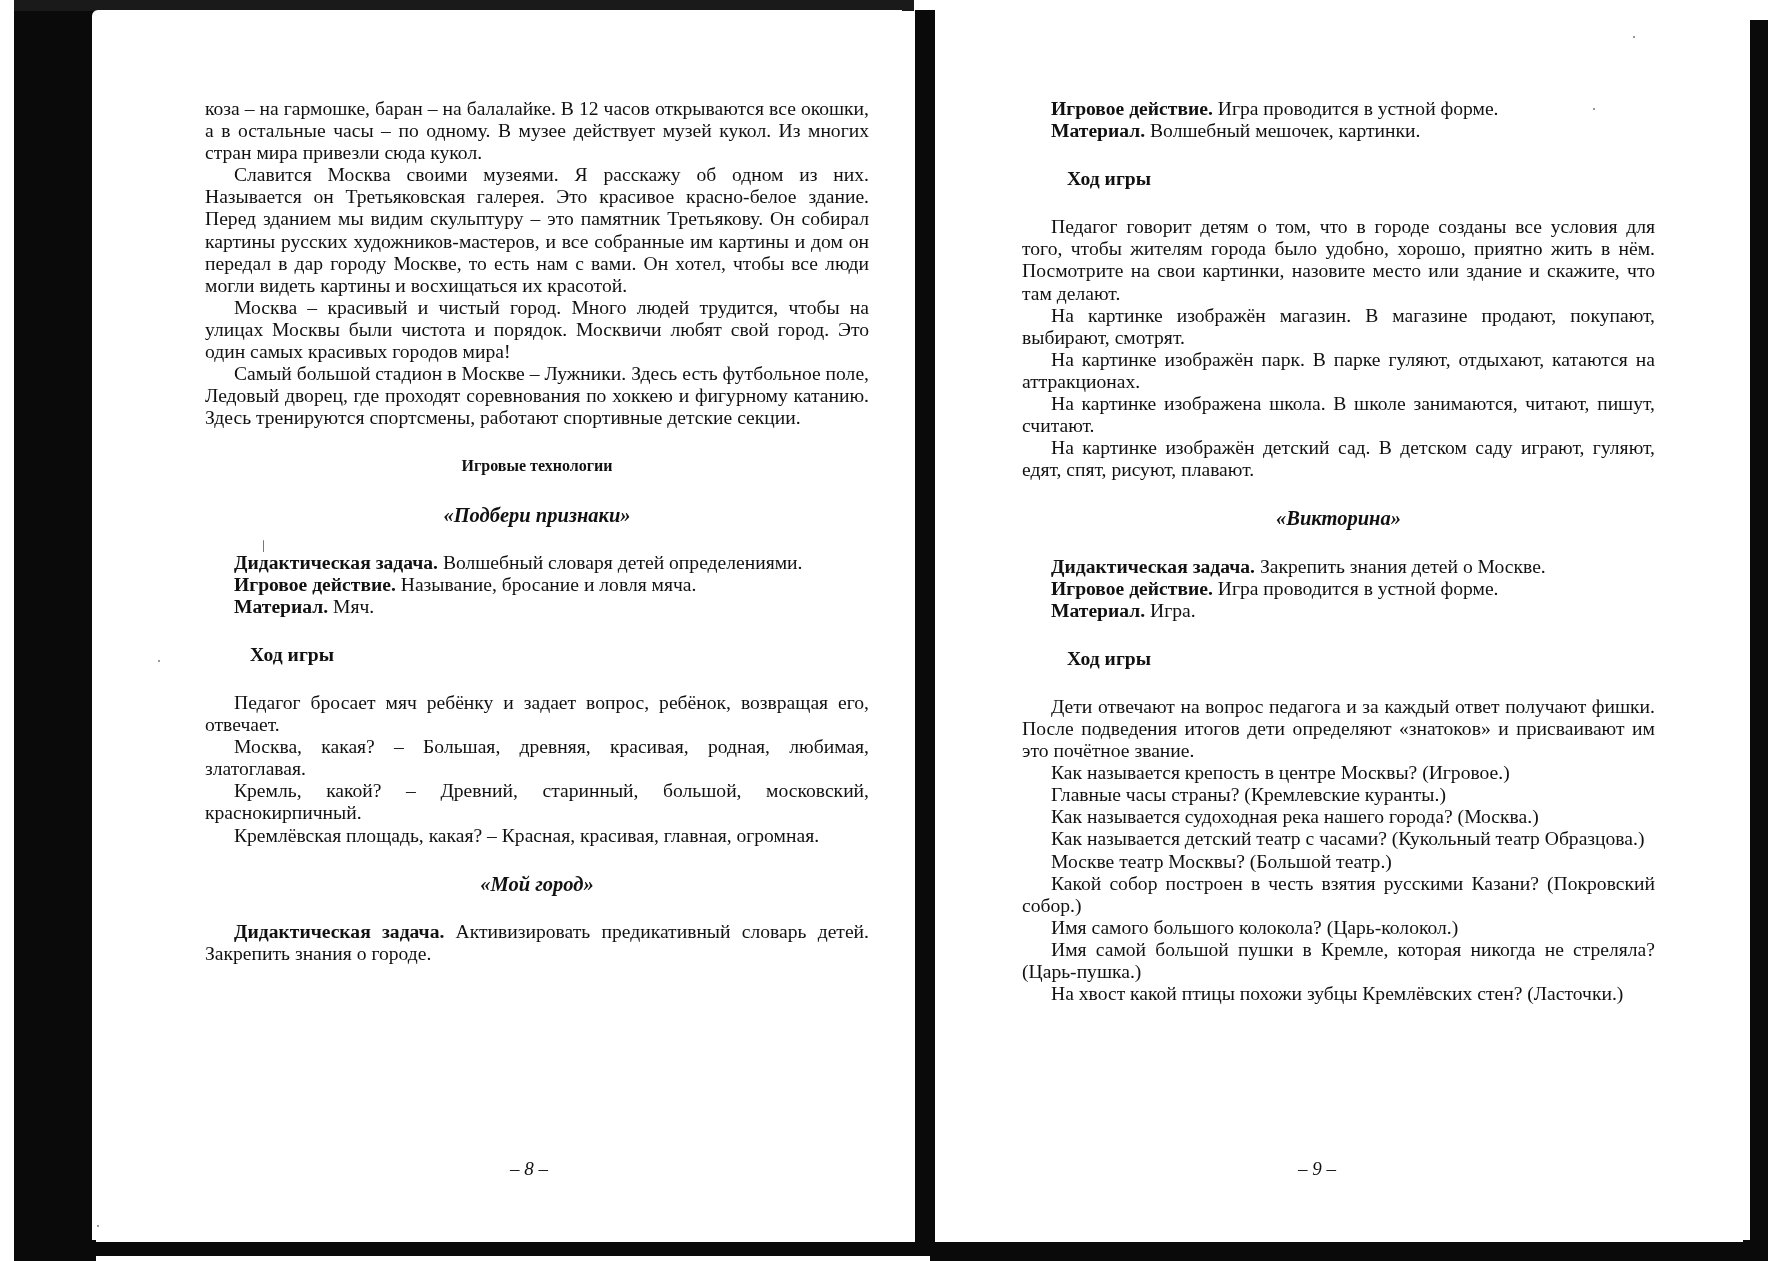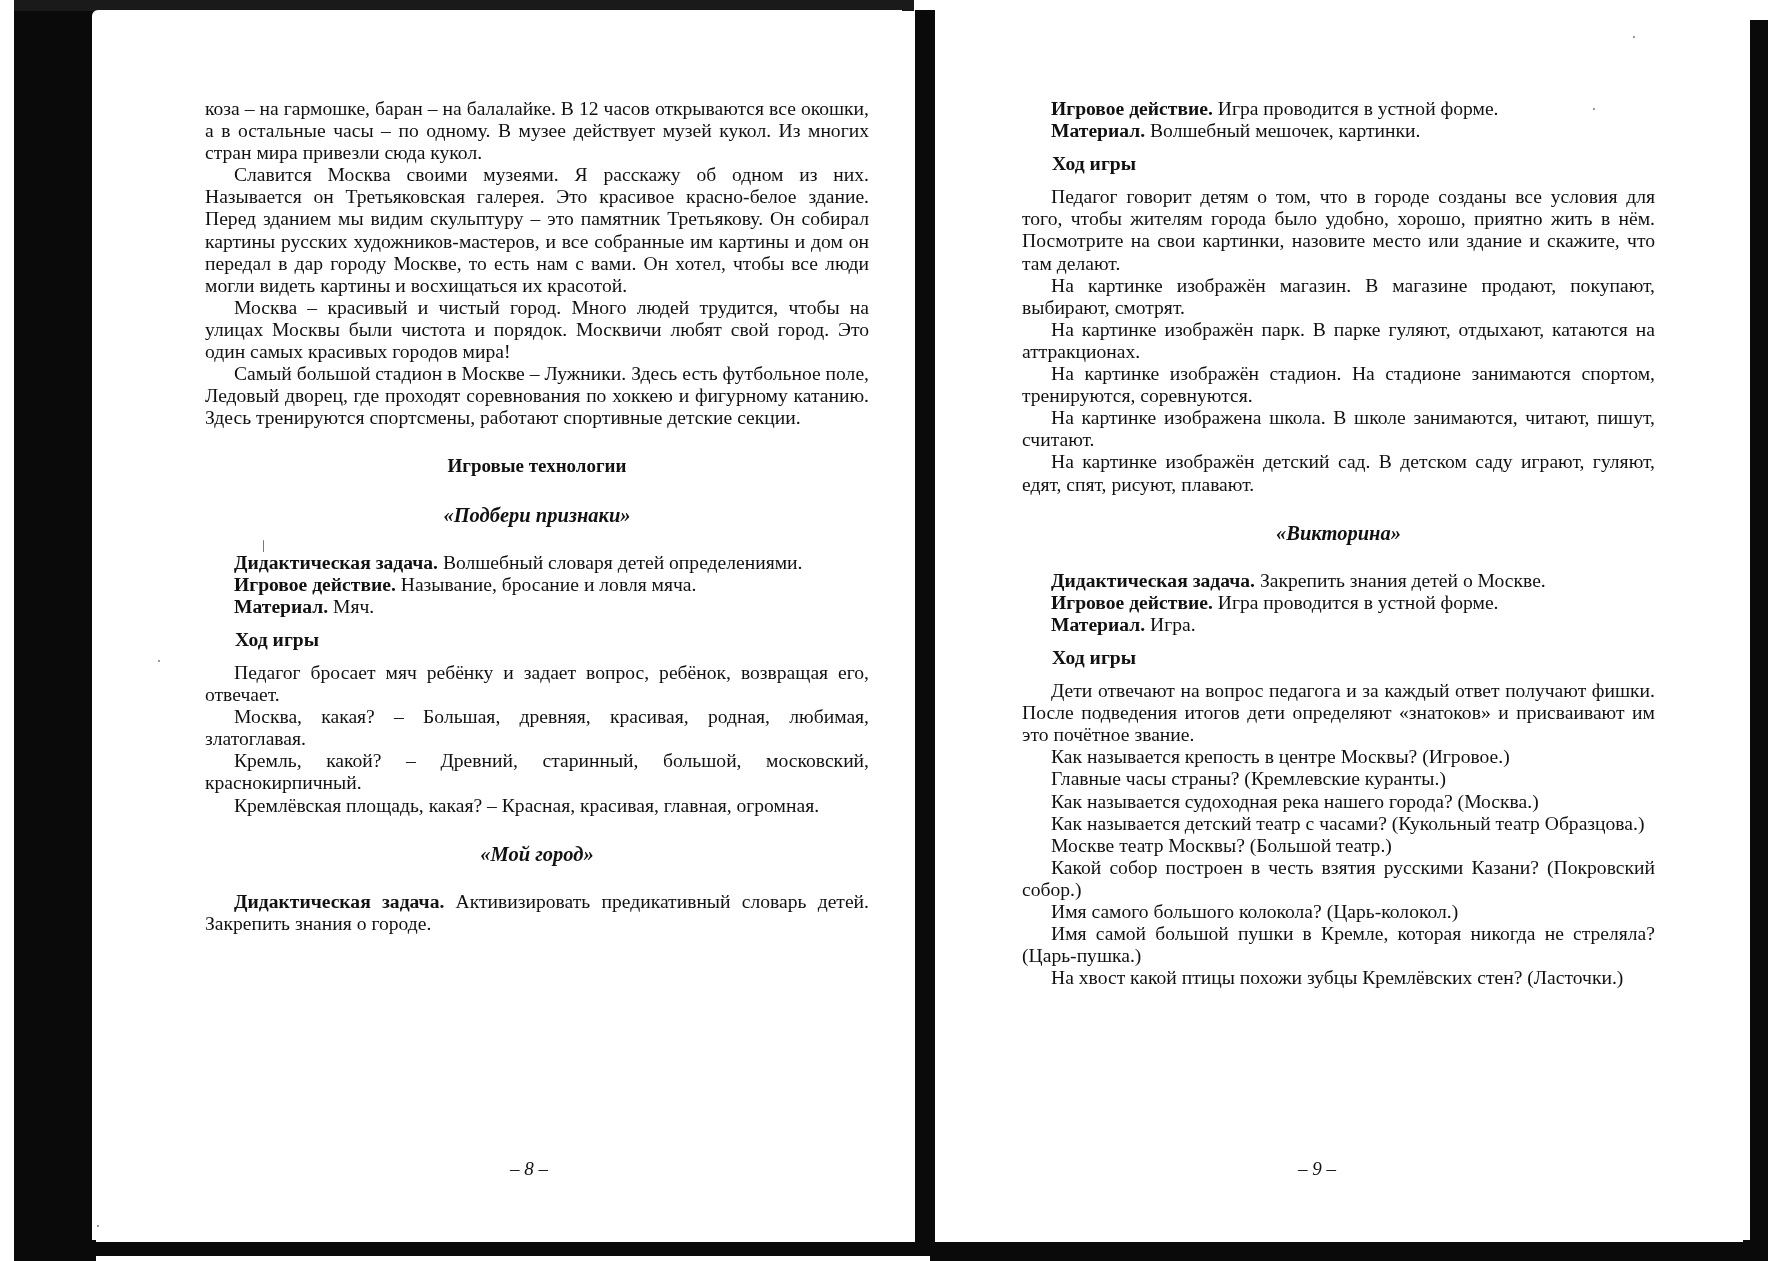--- a/index.html
+++ b/index.html
@@ -22,25 +22,25 @@
       line-height: 22.1px;
       text-align: justify;
     }
     .left-text { left: 205px; top: 98px; width: 664px; }
     .right-text { left: 1022px; top: 98px; width: 633px; }
     .p { margin: 0; text-indent: 29px; }
     .p.noindent { text-indent: 0; }
     .b { font-weight: bold; }
     .i { }
     .h-center { text-align: center; text-indent: 0; font-weight: bold; margin: 0; }
-    .h-title { font-size: 19px; }
+    .h-title { font-size: 16px; }
     .h-game { font-style: italic; font-size: 20.5px; }
     .gap-s { height: 10px; }
     .gap-l { height: 26px; }
-    .hod { font-weight: bold; text-indent: 29px; margin: 1px; }
+    .hod { font-weight: bold; text-indent: 29px; margin: 16px; }
     .page-num {
       position: absolute; font-style: italic; font-size: 19px;
     }
     .speck { position: absolute; width: 2px; height: 2px; background: #777; border-radius: 1px; }
   </style>
 </head>
 <body>
 
 <div class="scan-black" style="left:14px; top:0; width:82px; height:1261px;"></div>
 <div class="scan-black" style="left:14px; top:0; width:900px; height:11px; background:#1a1a1a;"></div>
@@ -84,21 +84,20 @@
 
 <div class="text-block right-text">
   <p class="p"><span class="b">Игровое действие.</span><span> Игра проводится в устной форме.</span></p>
   <p class="p"><span class="b">Материал.</span><span> Волшебный мешочек, картинки.</span></p>
   <div class="gap-s"></div>
   <p class="hod">Ход игры</p>
   <div class="gap-s"></div>
   <p class="p"><span class="i">Педагог говорит детям о том, что в городе созданы все условия для того, чтобы жителям города было удобно, хорошо, приятно жить в нём.</span><span> Посмотрите на свои картинки, назовите место или здание и скажите, что там делают.</span></p>
   <p class="p">На картинке изображён магазин. В магазине продают, покупают, выбирают, смотрят.</p>
   <p class="p">На картинке изображён парк. В парке гуляют, отдыхают, катаются на аттракционах.</p>
-  <p class="p">На картинке изображён стадион. На стадионе занимаются спортом, тренируются, соревнуются.</p>
   <p class="p">На картинке изображена школа. В школе занимаются, читают, пишут, считают.</p>
   <p class="p">На картинке изображён детский сад. В детском саду играют, гуляют, едят, спят, рисуют, плавают.</p>
 
   <div class="gap-l"></div>
   <p class="h-center h-game">«Викторина»</p>
   <div class="gap-l"></div>
 
   <p class="p"><span class="b">Дидактическая задача.</span><span> Закрепить знания детей о Москве.</span></p>
   <p class="p"><span class="b">Игровое действие.</span><span> Игра проводится в устной форме.</span></p>
   <p class="p"><span class="b">Материал.</span><span> Игра.</span></p>

